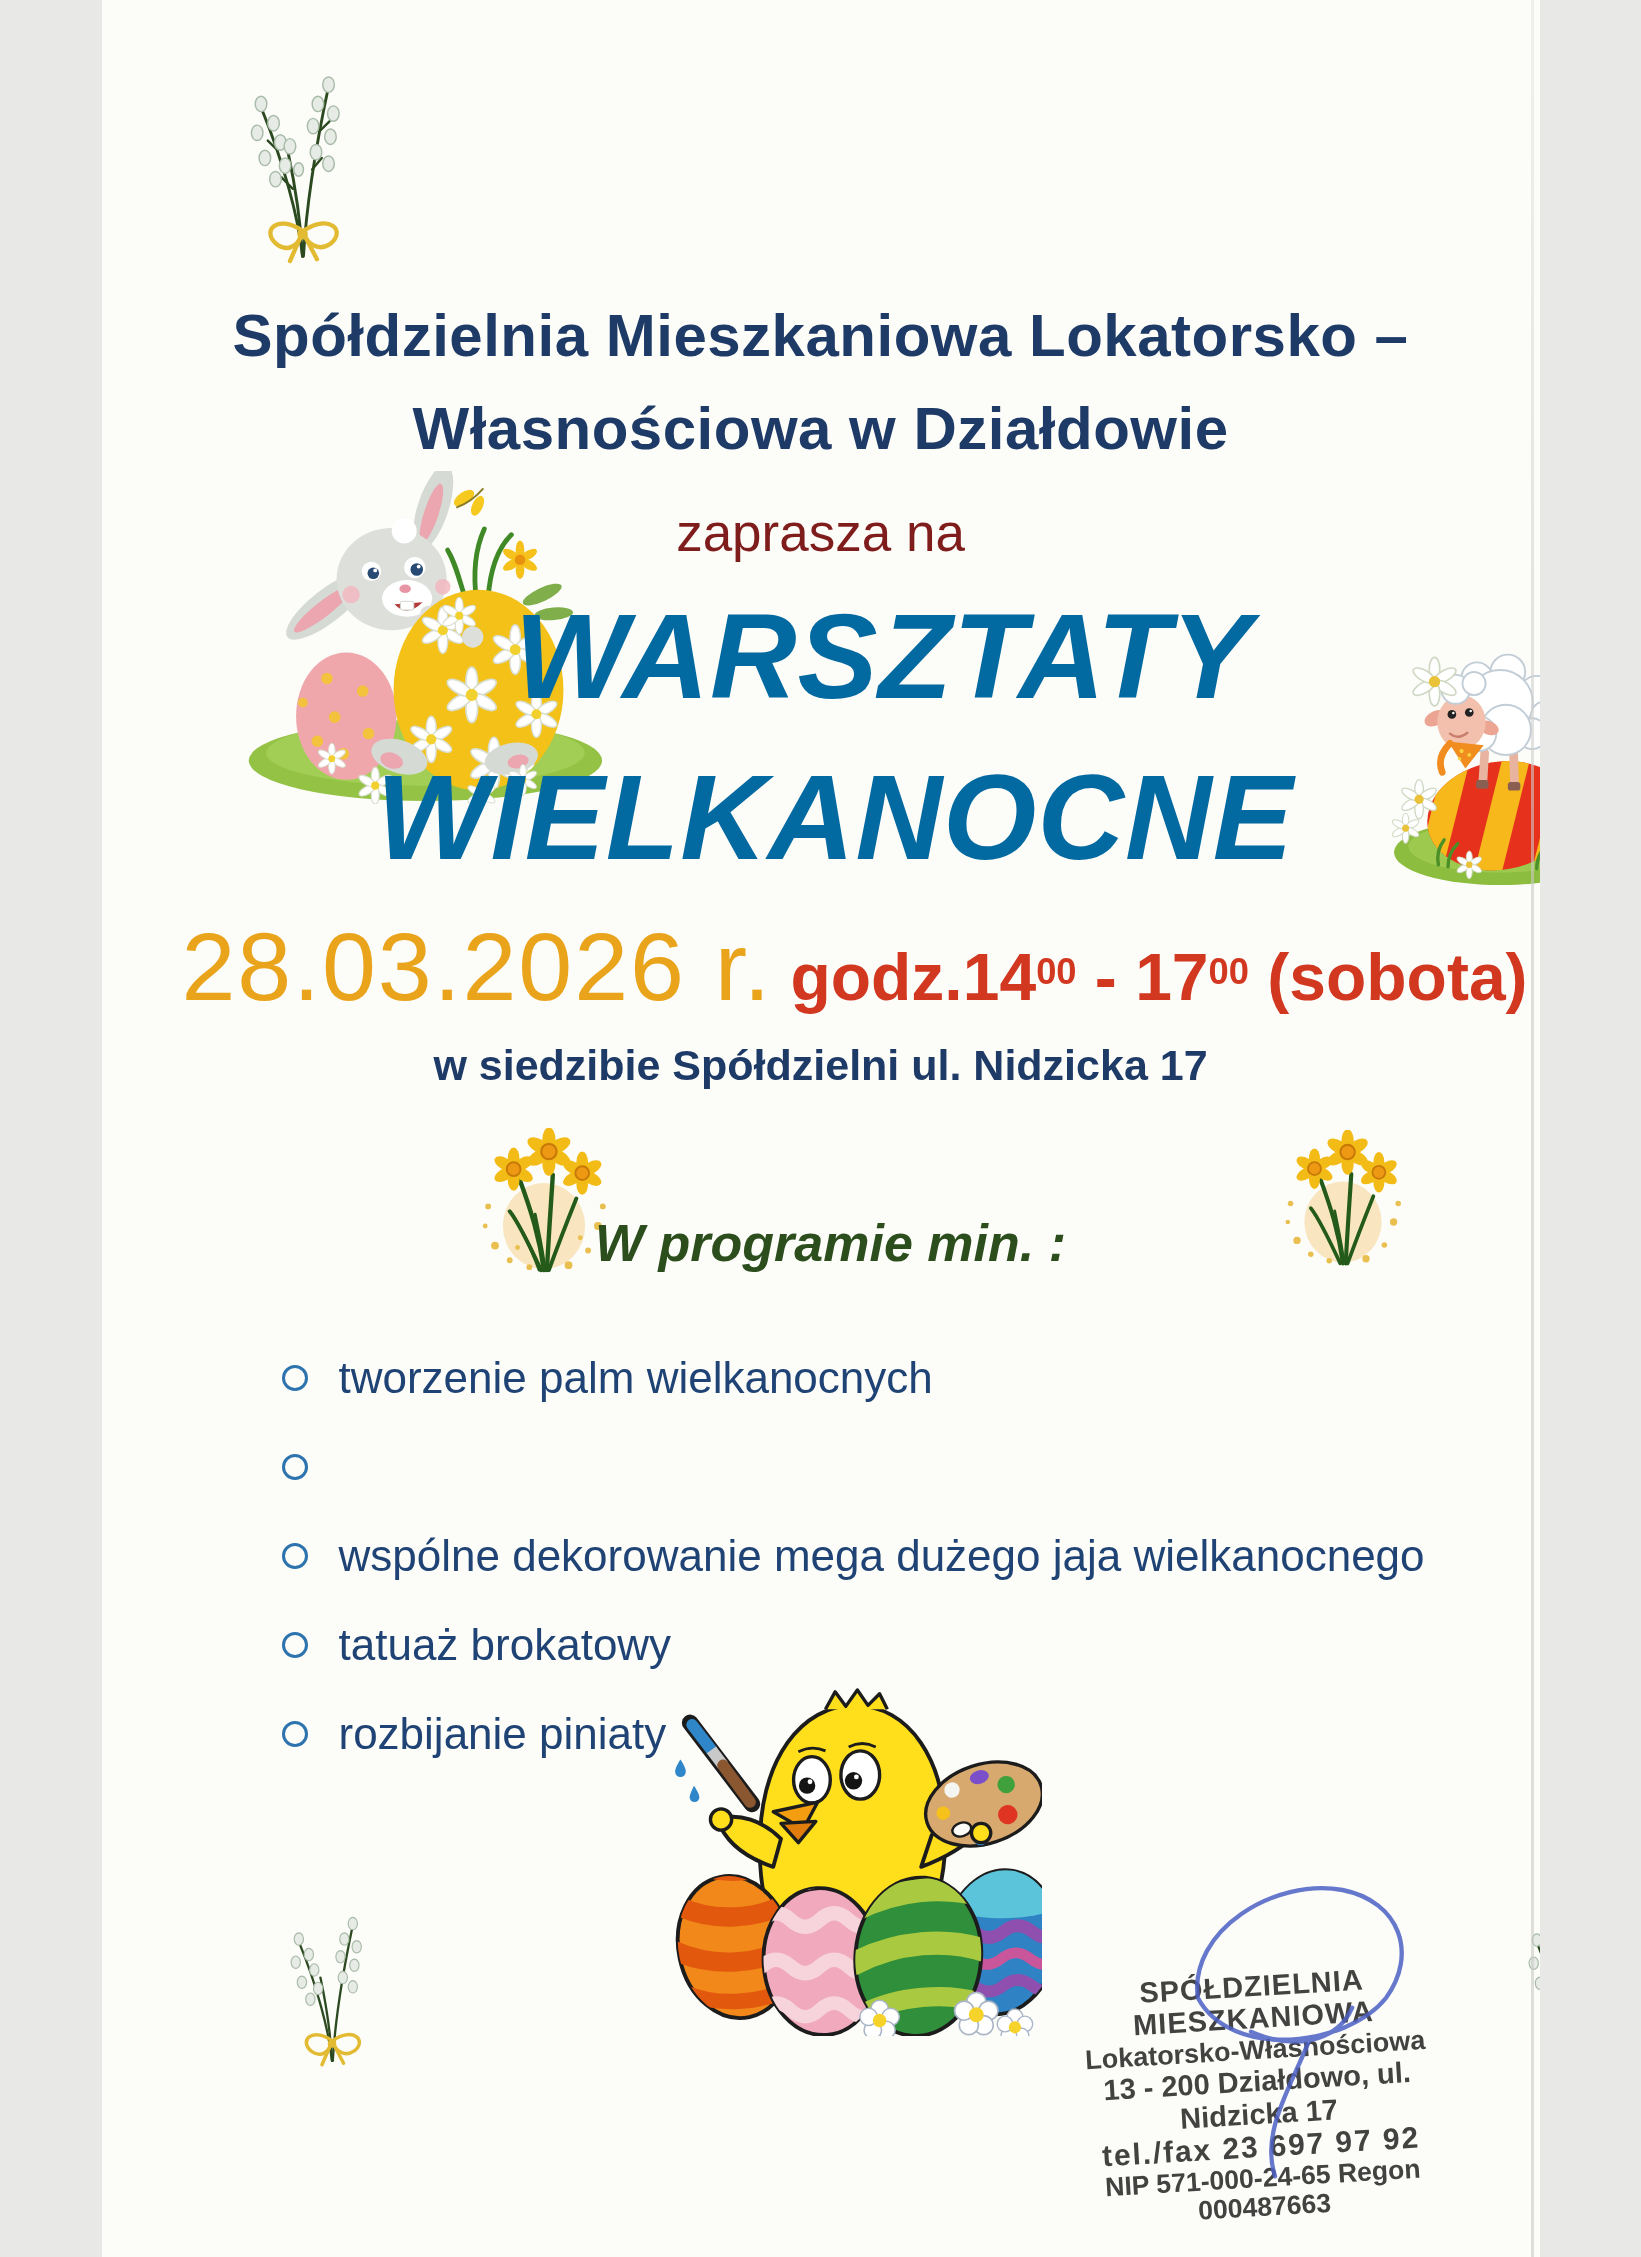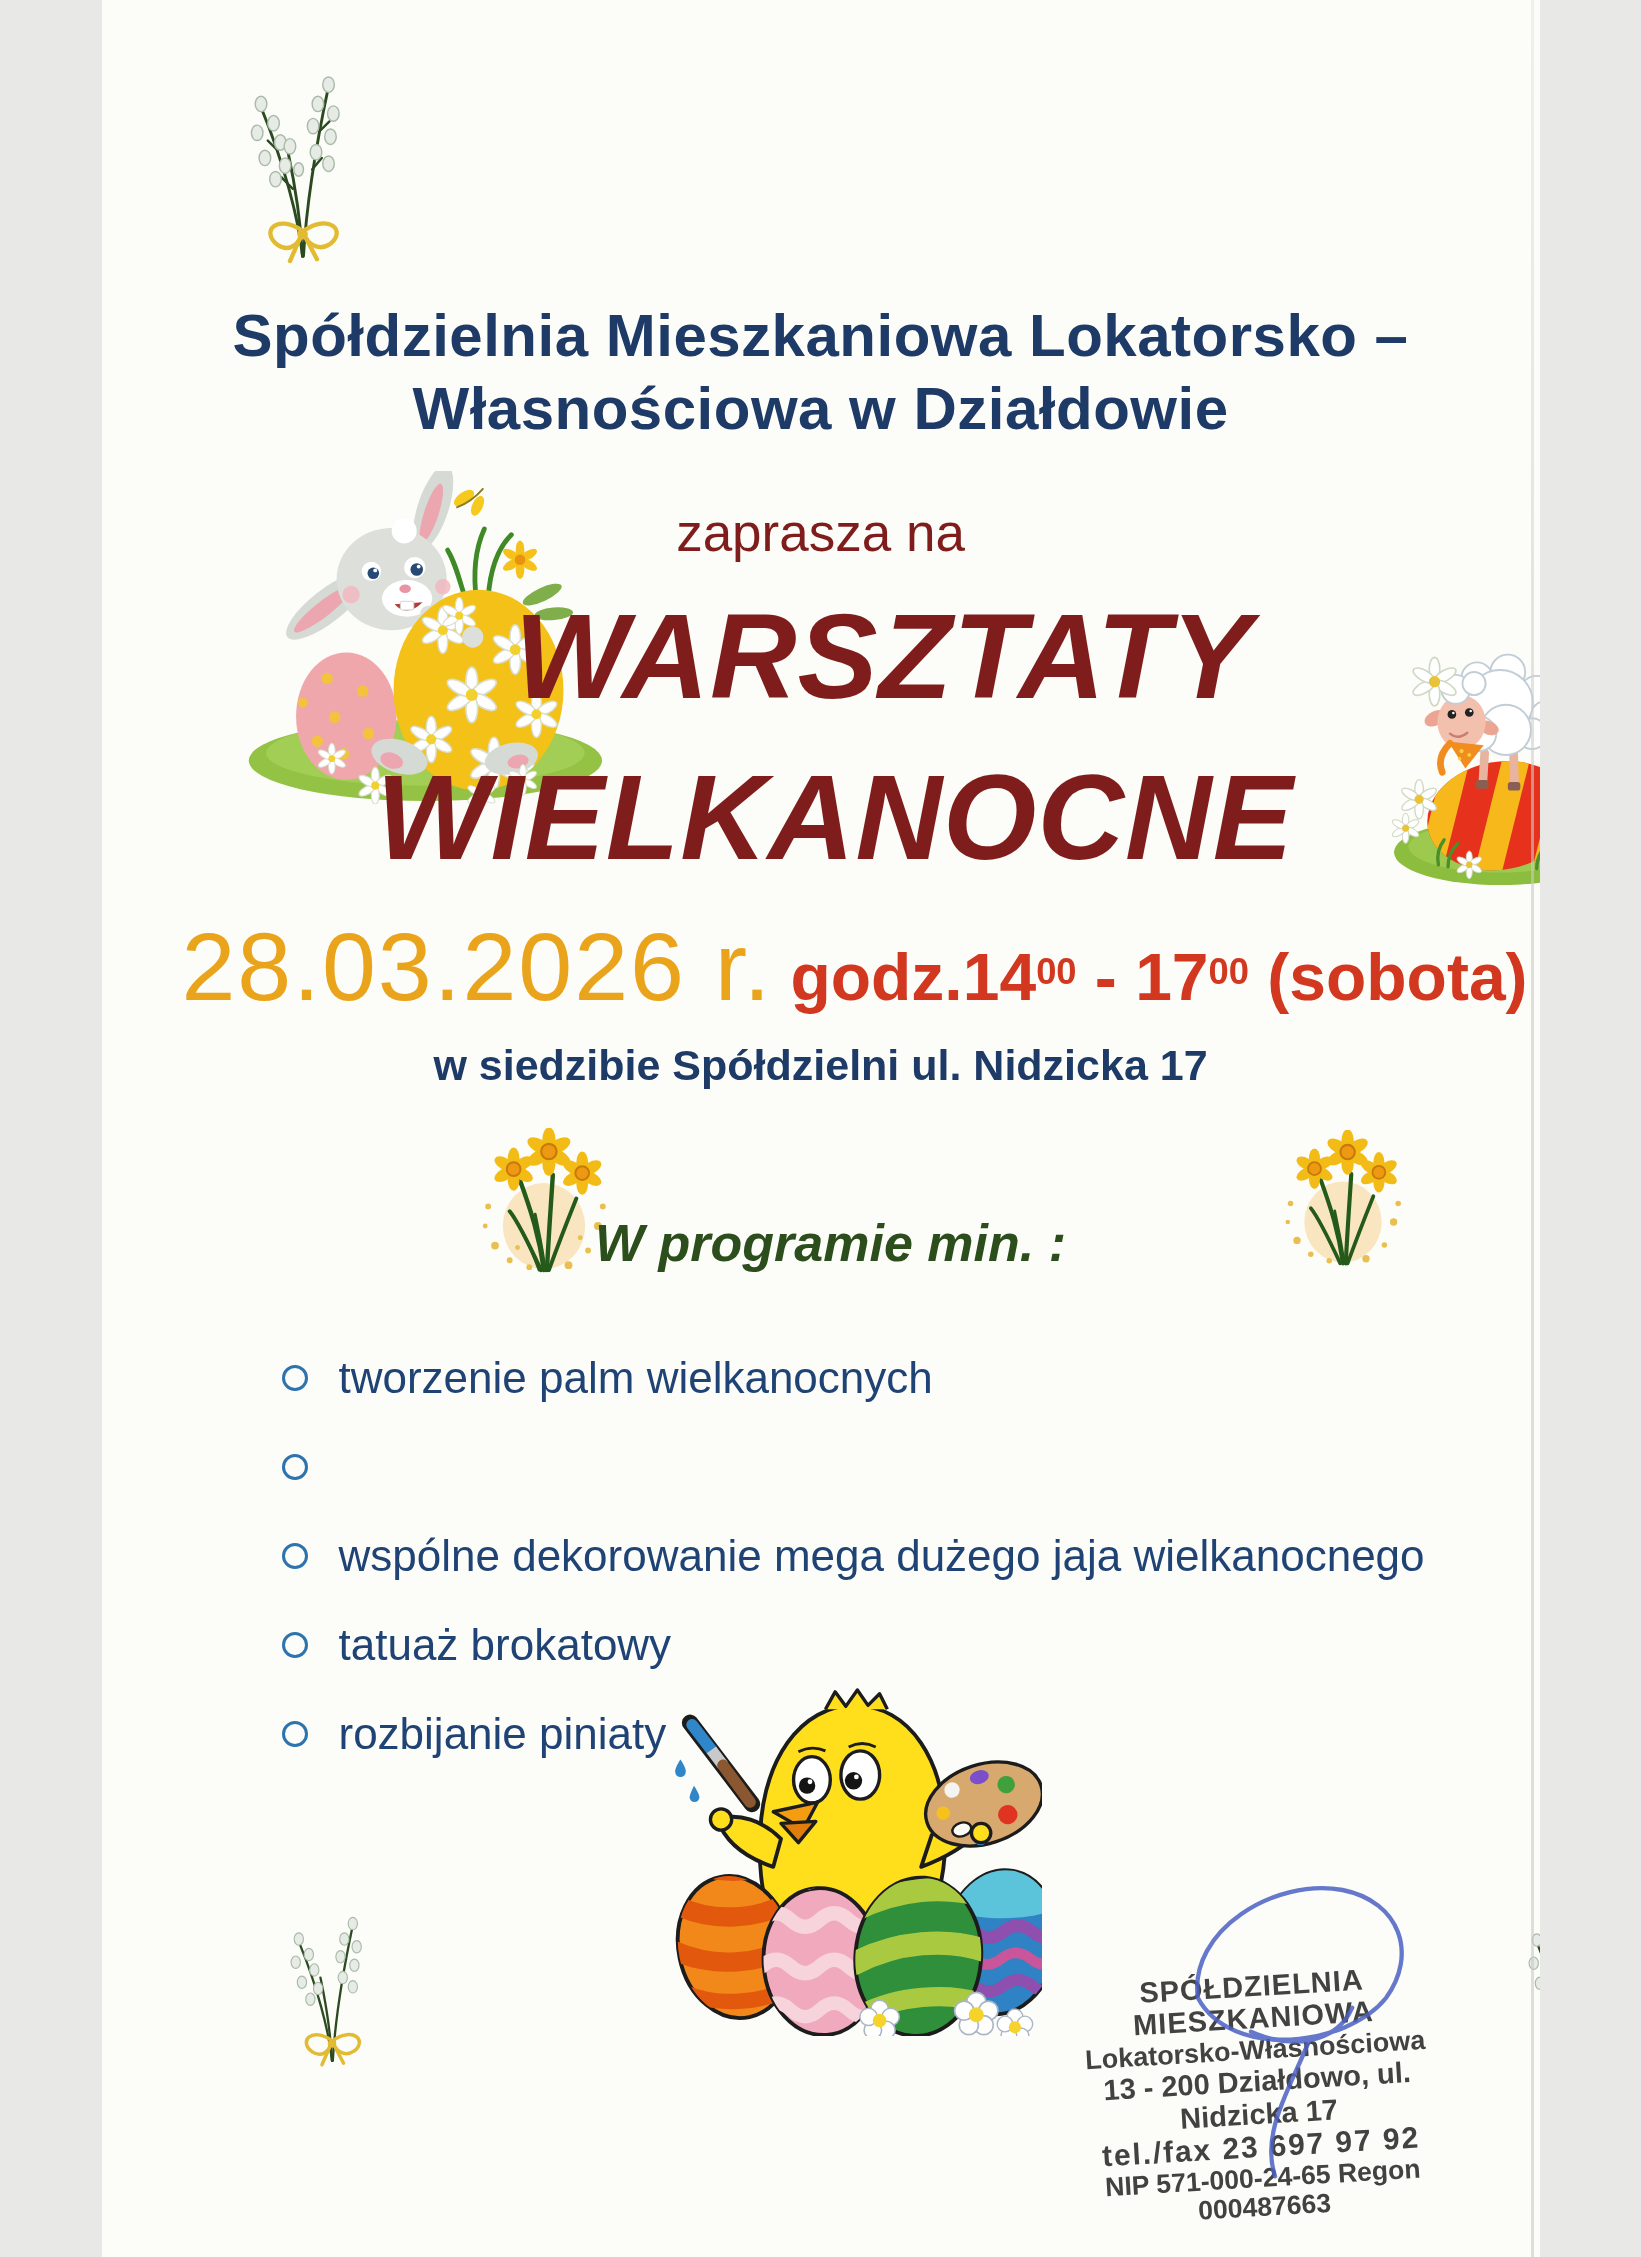--- a/index.html
+++ b/index.html
@@ -4,23 +4,23 @@
 <style>
   html,body{margin:0;padding:0;background:#e8e8e6;}
   .page{
     position:relative; width:1438px; height:2257px; margin:0 auto;
     background:#fcfcf9; overflow:hidden;
     font-family:"Liberation Sans", sans-serif;
   }
   .abs{position:absolute;}
   .centered{left:0; right:0; text-align:center;}
   .org-line{top:0; font-size:60px; font-weight:700; color:#1e3a66; letter-spacing:0.5px;}
-  #org1{top:301px;} #org2{top:374px;}
+  #org1{top:301px;} #org2{top:394px;}
   #invite{top:502px; font-size:53px; font-weight:400; color:#7f1d1d;}
-  .big-title{font-size:120px; font-style:italic; font-weight:700; color:#7f1d1d; letter-spacing:1px; white-space:nowrap;}
+  .big-title{font-size:120px; font-style:italic; font-weight:700; color:#0369a1; letter-spacing:1px; white-space:nowrap;}
   #title1{top:587px; padding-left:126px;}
   #title2{top:748px; padding-left:29px;}
   #date-row{top:911px; display:flex; justify-content:center; align-items:baseline; gap:18px; padding-left:68px;}
   .date-gold{font-size:97px; font-weight:400; color:#e9a41b; letter-spacing:1.9px;}
   .time-red{font-size:66px; font-weight:700; color:#d2371f; white-space:pre;}
   .sup{font-size:.55em; vertical-align:.45em;}
   #location{top:1041px; font-size:43px; font-weight:700; color:#1e3a66;}
   #prog-heading{top:1213px; font-size:52px; font-style:italic; font-weight:700; color:#2c4e1d; padding-left:20px;}
   #program-list{left:180px; top:1352px; list-style:none; margin:0; padding:0;text-align:center;}
   #program-list li{display:flex; align-items:center; height:52px; margin-bottom:37px;

